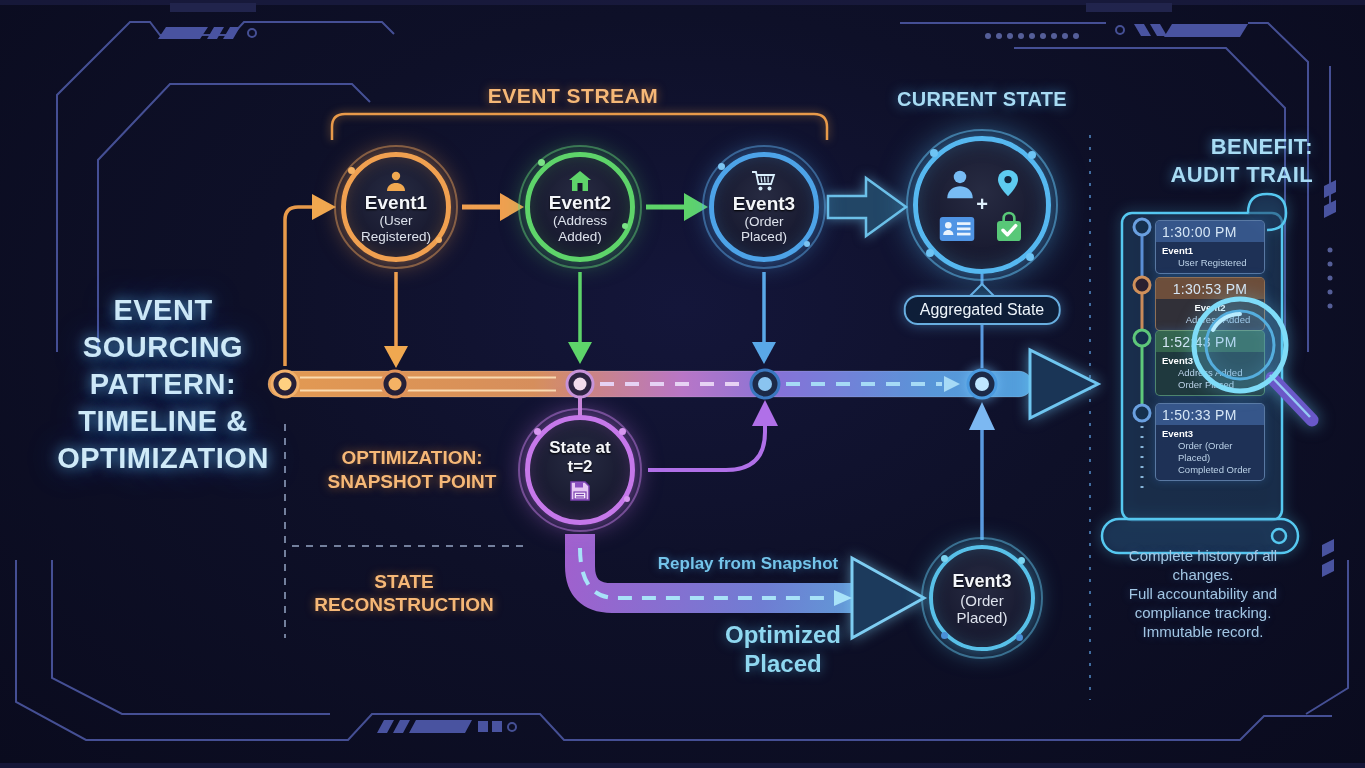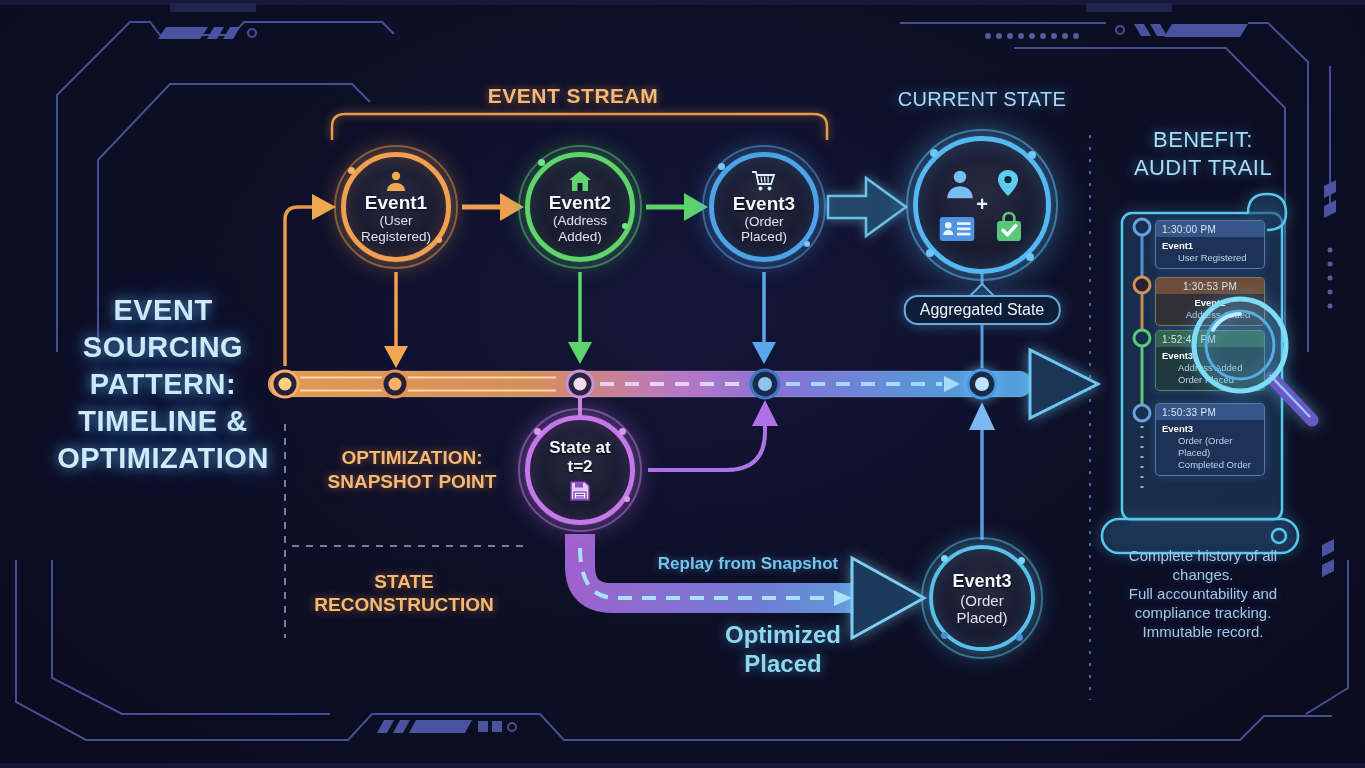--- a/index.html
+++ b/index.html
@@ -7,21 +7,21 @@
     background:radial-gradient(ellipse at 50% 40%, #14163a 0%, #0e1028 45%, #0a0b1e 100%);
     font-family:"Liberation Sans", sans-serif;}
   .layer{position:absolute;left:0;top:0;pointer-events:none;}
   .abs{position:absolute;}
   .ctr{transform:translateX(-50%);text-align:center;}
 
   
   .title-line{font-size:29px;font-weight:bold;letter-spacing:.5px;color:#cfeaf8;line-height:37px;
     text-shadow:0 0 14px rgba(110,200,255,.75),0 0 34px rgba(60,140,255,.45);}
   .lbl-orange{color:#f6b877;font-weight:bold;text-shadow:0 0 10px rgba(242,150,60,.55);}
-  .lbl-blue{color:#a8dcf4;font-weight:normal;text-shadow:0 0 12px rgba(90,190,255,.6);}
+  .lbl-blue{color:#a8dcf4;font-weight:bold;text-shadow:0 0 12px rgba(90,190,255,.6);text-align:right;}
   .stream-lbl{font-size:21px;letter-spacing:.5px;}
   .cur-lbl{font-size:20px;letter-spacing:.3px;}
   .opt-lbl{font-size:19px;line-height:24px;}
   .rec-lbl{font-size:19px;line-height:23px;}
   .replay-lbl{font-size:17px;color:#74c4ea;font-weight:bold;text-shadow:0 0 8px rgba(80,170,230,.5);}
   .optimized-lbl{font-size:24px;line-height:29px;color:#8fd8f0;font-weight:bold;text-shadow:0 0 12px rgba(90,190,240,.55);}
   .audit-head{font-size:22px;line-height:28px;letter-spacing:.4px;}
   .benefit-txt{font-size:15px;line-height:19px;color:#a2c6e4;text-shadow:0 0 8px rgba(90,150,220,.35);}
 
   
@@ -47,21 +47,21 @@
   .c-bot::before{border:2px solid rgba(100,200,240,.45);}
 
   
   .pill{position:absolute;height:26px;line-height:26px;padding:0 14px;border:2px solid #68aee0;border-radius:14px;
     background:rgba(14,32,58,.92);color:#eef5fb;font-size:16px;white-space:nowrap;
     box-shadow:0 0 14px rgba(90,170,230,.45);}
 
   
   .acard{position:absolute;width:108px;border-radius:5px;overflow:hidden;border:1px solid rgba(140,180,225,.55);
     box-shadow:0 0 8px rgba(60,120,190,.35);}
-  .ahead{font-size:10px;color:#d5e6f6;padding:2.5px 6px;letter-spacing:.3px;}
+  .ahead{font-size:14px;color:#d5e6f6;padding:2.5px 6px;letter-spacing:.3px;}
   .abody{padding:3px 6px 4px 6px;}
   .al1{font-size:9.5px;font-weight:bold;color:#ffffff;line-height:12px;}
   .al2{font-size:9.5px;color:#bdd3e9;line-height:12px;padding-left:16px;}
   .tint-blue .ahead{background:rgba(72,112,175,.6);}
   .tint-blue{background:rgba(34,54,96,.55);}
   .tint-orange .ahead{background:rgba(150,100,62,.6);}
   .tint-orange{background:rgba(74,52,40,.5);border-color:rgba(222,165,112,.55);text-align:center;}
   .tint-green .ahead{background:rgba(66,130,88,.6);}
   .tint-green{background:rgba(38,70,52,.5);border-color:rgba(120,200,150,.55);}
 
@@ -251,21 +251,21 @@
   <div class="abs ctr" style="left:163px;top:292px;width:300px">
     <div class="title-line">EVENT</div>
     <div class="title-line">SOURCING</div>
     <div class="title-line">PATTERN:</div>
     <div class="title-line">TIMELINE &amp;</div>
     <div class="title-line">OPTIMIZATION</div>
   </div>
 
   <div class="abs ctr lbl-orange stream-lbl" style="left:573px;top:84px">EVENT STREAM</div>
   <div class="abs ctr lbl-blue cur-lbl" style="left:982px;top:88px">CURRENT STATE</div>
-  <div class="abs ctr" style="left:1203px;top:126px;width:220px">
+  <div class="abs ctr" style="left:1203px;top:133px;width:220px">
     <div class="lbl-blue audit-head">BENEFIT:</div>
     <div class="lbl-blue audit-head">AUDIT TRAIL</div>
   </div>
 
   <div class="circle c-e1" style="left:341px;top:152px;width:100px;height:100px">
     <span class="dot" style="left:2px;top:10px;width:7px;height:7px;background:#f5b264"></span>
     <span class="dot" style="right:4px;bottom:14px;width:6px;height:6px;background:#f5b264"></span>
     <svg width="24" height="22" viewBox="0 0 24 22">
       <circle cx="12" cy="6" r="4.2" fill="#f0a850"></circle>
       <path d="M3,21 C3,15.5 7.5,13 12,13 C16.5,13 21,15.5 21,21 Z" fill="#f0a850"></path>

